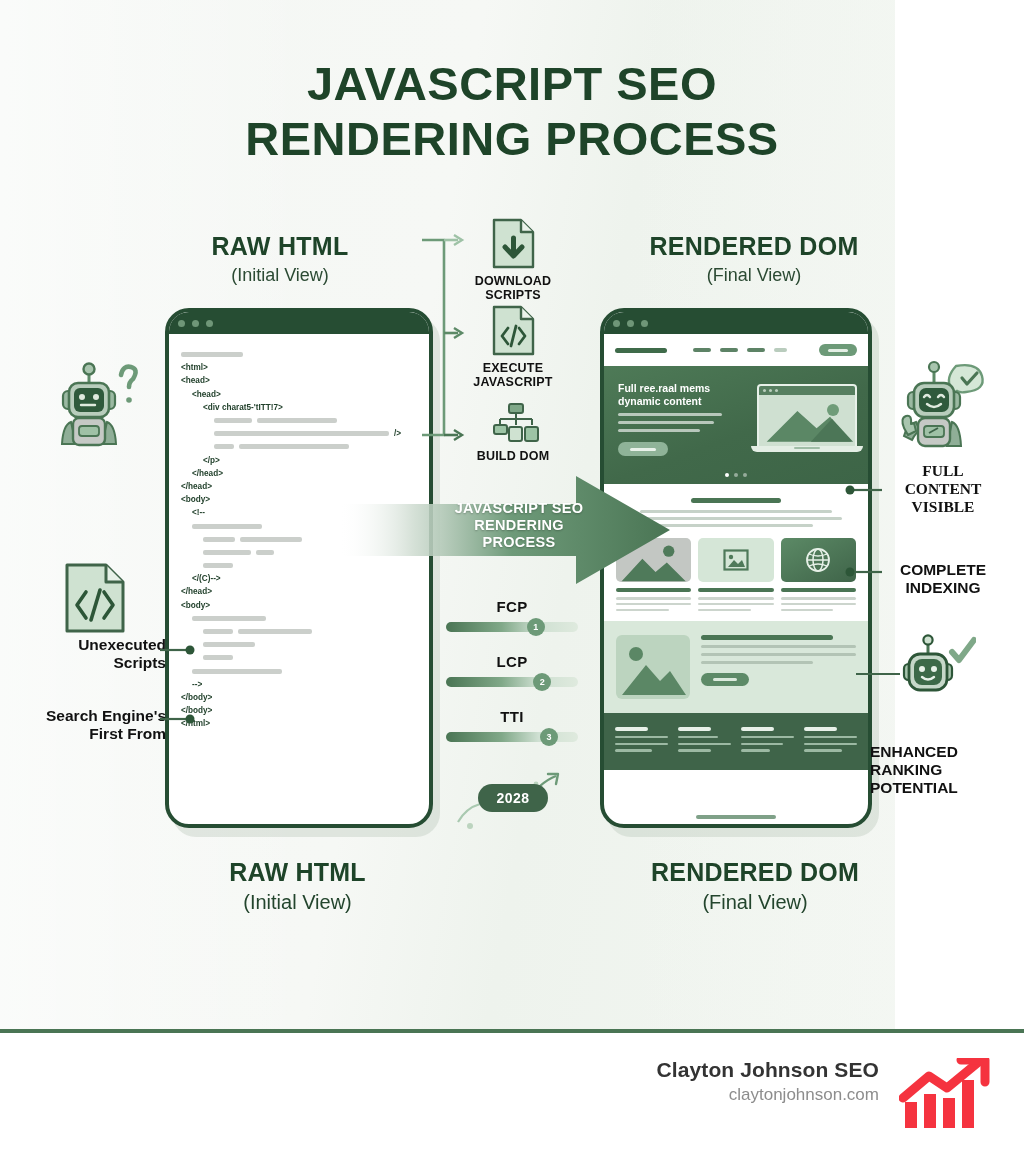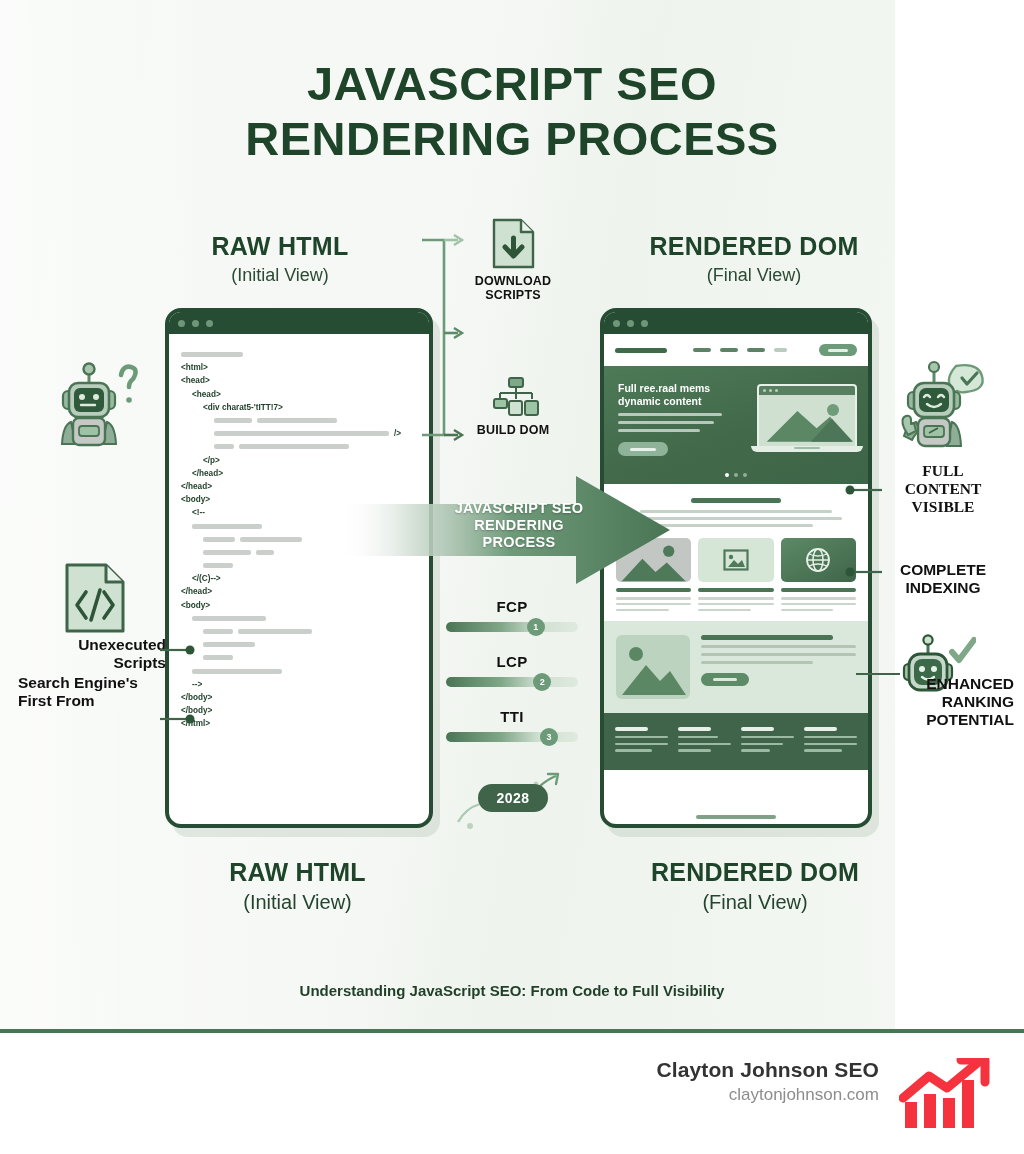--- a/index.html
+++ b/index.html
@@ -39,21 +39,21 @@
   #head-dom  { left: 615px; top: 232px; width: 278px; }
 
   .col-foot { position:absolute; text-align:center; z-index:5; }
   .col-foot .h1 { font-size: 25px; font-weight: bold; color:#1e4429; letter-spacing:.2px; }
   .col-foot .h2 { font-size: 20px; color:#23452d; margin-top: 4px; }
   #foot-raw { left: 160px; top: 858px; width: 275px; }
   #foot-dom { left: 600px; top: 858px; width: 310px; }
 
   
   .phone {
-    position: absolute; border-radius: 16px; overflow: hidden;
+    position: absolute; border-radius: 24px; overflow: hidden;
     box-shadow: 7px 9px 0 rgba(180,196,180,0.35);
     z-index: 3;
   }
   #phone-left  { left: 165px; top: 308px; width: 268px; height: 520px;
                  border: 4px solid #264d33; background:#ffffff; }
   #phone-right { left: 600px; top: 308px; width: 272px; height: 520px;
                  border: 4px solid #264d33; background:#ffffff; }
   .phone-bar { height: 22px; background: #264d33; display:flex; align-items:center; padding-left:9px; gap:7px; }
   .dot { width:7px; height:7px; border-radius:50%; background:#6f9678; }
   .phone-body { position:relative; width:100%; height: calc(100% - 22px); overflow:hidden; }
@@ -118,21 +118,21 @@
   .homebar { position:absolute; bottom:5px; left:50%; transform:translateX(-50%); width:80px; height:4px; border-radius:3px; background:#7fa188; }
 
   
   .imgicon { position:absolute; inset:0; }
 
   
   .flow-item { position:absolute; text-align:center; z-index:6; }
   .flow-item .lbl { font-size:12.5px; font-weight:bold; color:#111; line-height:14px; letter-spacing:.2px; margin-top:5px;}
   #flow-1 { left: 458px; top: 218px; width: 110px; }
   #flow-2 { left: 458px; top: 305px; width: 110px; }
-  #flow-3 { left: 458px; top: 376px; width: 110px; }
+  #flow-3 { left: 458px; top: 402px; width: 110px; }
 
   .docicon { width:43px; height:51px; margin:0 auto; position:relative; }
 
   
   #big-arrow { position:absolute; left:340px; top:476px; width:330px; height:108px; z-index:7; }
   #big-arrow .txt {
     position:absolute; left:96px; top:24px; width:166px; text-align:center;
     color:#ffffff; font-size:14.5px; font-weight:bold; line-height:17px; letter-spacing:.3px;
     text-shadow: 0 1px 2px rgba(0,0,0,.25);
   }
@@ -152,24 +152,24 @@
 
   #year-badge { position:absolute; left:478px; top:784px; width:70px; height:28px;
                 border-radius:15px; background:#3f6449; color:#fff; font-size:14px; font-weight:bold;
                 display:flex; align-items:center; justify-content:center; z-index:6; letter-spacing:.5px;}
 
   
   .side { position:absolute; z-index:6; }
   .side .cap { font-size:15.5px; font-weight:bold; color:#111; line-height:18px; }
   #an-limited { left:22px; top:455px; width:142px; text-align:center; }
   #an-unexec  { left:18px; top:636px; width:148px; text-align:right; }
-  #an-first   { left:18px; top:674px; width:148px; text-align:left; }
+  #an-first   { left:18px; top:707px; width:148px; text-align:right; }
   #an-full    { left:878px; top:462px; width:130px; text-align:center;font-family:Liberation Serif, serif; }
   #an-index   { left:878px; top:561px; width:130px; text-align:center; }
-  #an-rank    { left:870px; top:675px; width:144px; text-align:right; }
+  #an-rank    { left:870px; top:743px; width:144px; text-align:left; }
 
   .robot { position:absolute; z-index:6; }
   #rb-left  { left:55px; top:358px; width:84px; height:92px; }
   #rb-ok    { left:898px; top:360px; width:90px; height:96px; }
   #rb-rank  { left:900px; top:634px; width:76px; height:66px; }
   #ic-unexec{ position:absolute; left:64px; top:562px; width:62px; height:72px; z-index:6; }
 
   
   .lead { position:absolute; z-index:6; }
 
@@ -483,20 +483,34 @@
         <path d="M29 2 V14 H41" fill="#eaf2ea" stroke="#3f6449" stroke-width="2.4" stroke-linejoin="round"></path>
         <path d="M21.5 20 V34" stroke="#2d5638" stroke-width="5" stroke-linecap="round"></path>
         <path d="M13 29 L21.5 38 L30 29" fill="none" stroke="#2d5638" stroke-width="5" stroke-linecap="round" stroke-linejoin="round"></path>
       </svg>
     </div>
     <div class="lbl">
       <span>DOWNLOAD</span><br><span>SCRIPTS</span>
     </div>
   </div>
 
+  <div class="flow-item" id="flow-2">
+    <div class="docicon">
+      <svg width="43" height="51" viewBox="0 0 43 51">
+        <path d="M2 2 H29 L41 14 V49 H2 Z" fill="#cfe2d1" stroke="#3f6449" stroke-width="2.4" stroke-linejoin="round"></path>
+        <path d="M29 2 V14 H41" fill="#eaf2ea" stroke="#3f6449" stroke-width="2.4" stroke-linejoin="round"></path>
+        <path d="M16 23 L10 31 L16 39" fill="none" stroke="#2d5638" stroke-width="2.8" stroke-linecap="round" stroke-linejoin="round"></path>
+        <path d="M27 23 L33 31 L27 39" fill="none" stroke="#2d5638" stroke-width="2.8" stroke-linecap="round" stroke-linejoin="round"></path>
+        <path d="M24 21 L19 41" stroke="#2d5638" stroke-width="2.8" stroke-linecap="round"></path>
+      </svg>
+    </div>
+    <div class="lbl">
+      <span>EXECUTE</span><br><span>JAVASCRIPT</span>
+    </div>
+  </div>
 
   <div class="flow-item" id="flow-3">
     <div class="docicon" style="height:42px">
       <svg width="48" height="42" viewBox="0 0 48 42" style="margin:0 auto;display:block">
         <rect x="17" y="2" width="14" height="9" rx="2" fill="#7fa888" stroke="#3f6449" stroke-width="2"></rect>
         <path d="M24 11 V17 M8 17 H40 M8 17 V23 M24 17 V23 M40 17 V23" fill="none" stroke="#3f6449" stroke-width="2"></path>
         <rect x="2" y="23" width="13" height="9" rx="2" fill="#9dc4a5" stroke="#3f6449" stroke-width="2"></rect>
         <rect x="17" y="25" width="13" height="14" rx="2" fill="#cfe2d1" stroke="#3f6449" stroke-width="2"></rect>
         <rect x="33" y="25" width="13" height="14" rx="2" fill="#9dc4a5" stroke="#3f6449" stroke-width="2"></rect>
       </svg>
@@ -673,21 +687,20 @@
 
   <div class="col-foot" id="foot-raw">
     <div class="h1">RAW HTML</div>
     <div class="h2">(Initial View)</div>
   </div>
   <div class="col-foot" id="foot-dom">
     <div class="h1">RENDERED DOM</div>
     <div class="h2">(Final View)</div>
   </div>
 
-  <div id="subtitle">Understanding JavaScript SEO: From Code to Full Visibility</div>
 </div>
 
 <div id="divider"></div>
 <div id="footer"></div>
 <div id="brand">
   <div class="b1">Clayton Johnson SEO</div>
   <div class="b2">claytonjohnson.com</div>
 </div>
 <div id="logo-mark">
   <svg width="95" height="72" viewBox="0 0 95 72">

